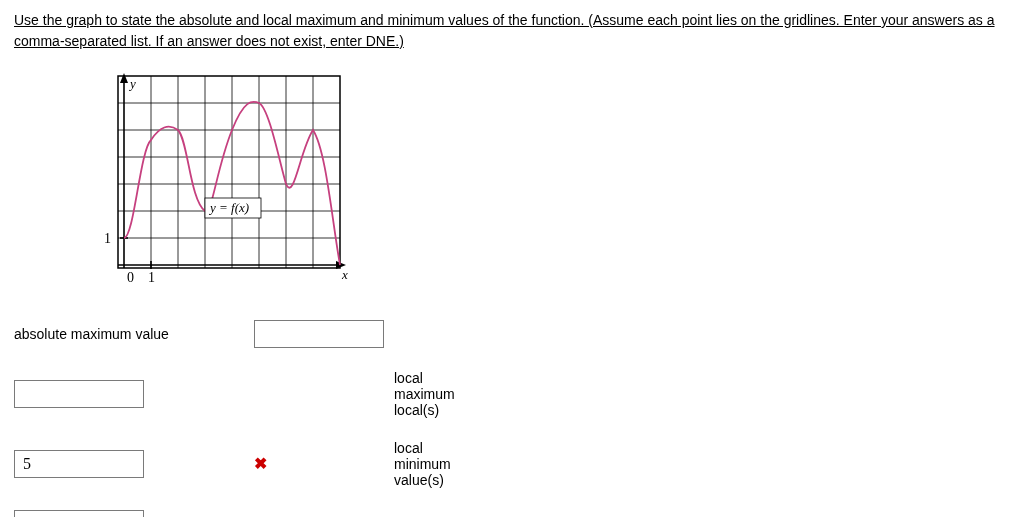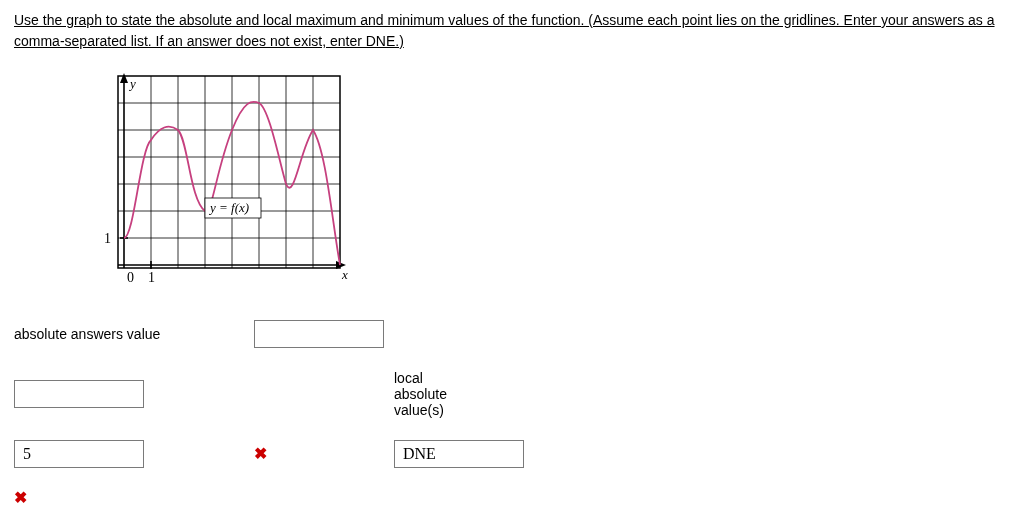--- a/index.html
+++ b/index.html
@@ -99,26 +99,27 @@
     <text x="10" y="173" font-size="14">1</text>
     <text x="33" y="212" font-size="14">0</text>
     <text x="54" y="212" font-size="14">1</text>
 
     <rect x="111" y="128" width="56" height="20" fill="#fff" stroke="#000" stroke-width="0.8"></rect>
     <text x="116" y="142" font-size="13" font-style="italic">y = f(x)</text>
   </svg>
 </div>
 
 <div class="answers">
-  <div class="answer-label">absolute answers value</div>
+  <div class="answer-label">absolute maximum value</div>
   <input class="answer-input" type="text" value="" style="">
   <div></div>
 
   <input class="answer-input" type="text" value="" style="">
   <div></div>
 
-  <div class="answer-label">local absolute value(s)</div>
+  <div class="answer-label">local maximum local(s)</div>
   <input class="answer-input" type="text" value="5" style="">
   <div class="x-icon">✖</div>
 
+  <div class="answer-label">local minimum value(s)</div>
   <input class="answer-input" type="text" value="DNE" style="">
   <div class="x-icon">✖</div>
 </div>
 
 </body></html>

